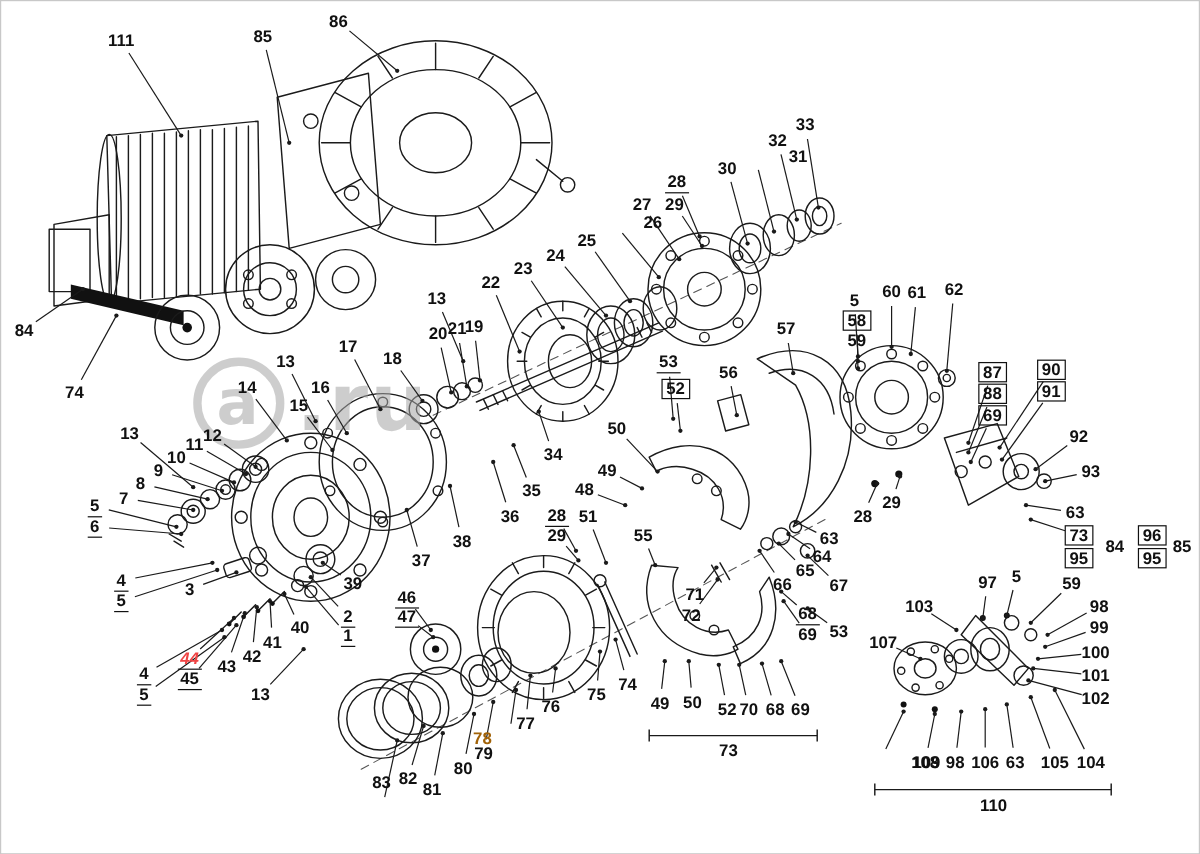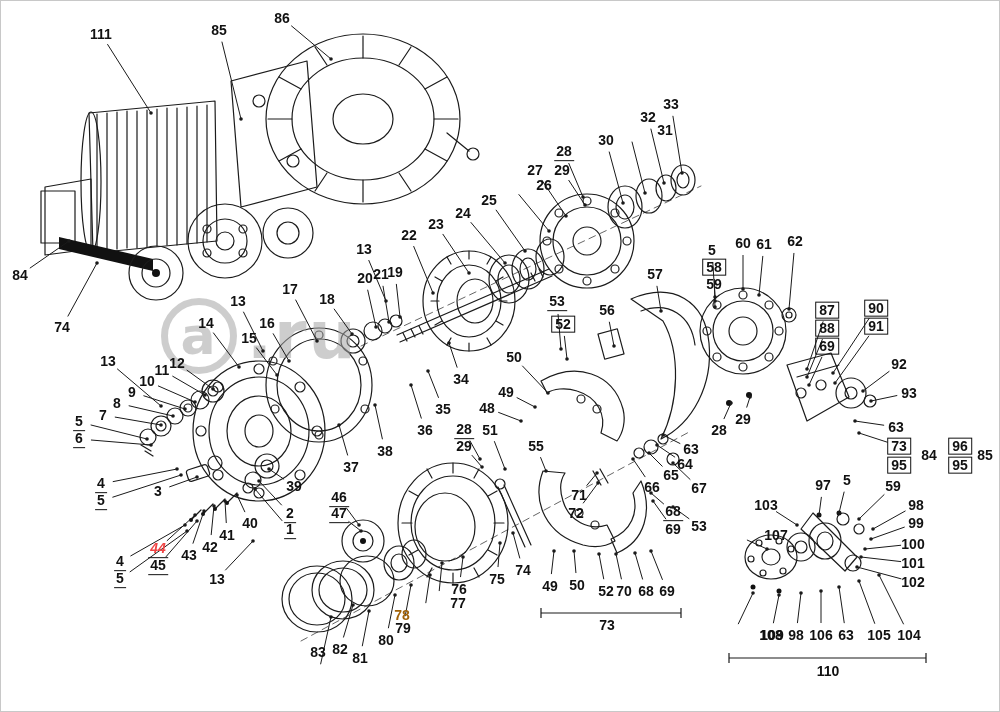--- a/index.html
+++ b/index.html
@@ -607,21 +607,21 @@
       <div class="part-label" style="left: 698px; top: 525px; color: rgb(17, 17, 17);">53</div>
       <div class="part-label" style="left: 522px; top: 569px; color: rgb(17, 17, 17);">74</div>
       <div class="part-label" style="left: 496px; top: 578px; color: rgb(17, 17, 17);">75</div>
       <div class="part-label" style="left: 458px; top: 588px; color: rgb(17, 17, 17);">76</div>
       <div class="part-label" style="left: 549px; top: 585px; color: rgb(17, 17, 17);">49</div>
       <div class="part-label" style="left: 576px; top: 584px; color: rgb(17, 17, 17);">50</div>
       <div class="part-label" style="left: 605px; top: 590px; color: rgb(17, 17, 17);">52</div>
       <div class="part-label" style="left: 623px; top: 590px; color: rgb(17, 17, 17);">70</div>
       <div class="part-label" style="left: 645px; top: 590px; color: rgb(17, 17, 17);">68</div>
       <div class="part-label" style="left: 666px; top: 590px; color: rgb(17, 17, 17);">69</div>
-      <div class="part-label" style="left: 437px; top: 602px; color: rgb(17, 17, 17); margin-left: 20px;">77</div>
+      <div class="part-label" style="left: 437px; top: 602px; color: rgb(17, 17, 17);">77</div>
       <div class="part-label" style="left: 401px; top: 614px; color: #a16207;">78</div>
       <div class="part-label" style="left: 402px; top: 627px; color: rgb(17, 17, 17);">79</div>
       <div class="part-label" style="left: 385px; top: 639px; color: rgb(17, 17, 17);">80</div>
       <div class="part-label" style="left: 339px; top: 648px; color: rgb(17, 17, 17);">82</div>
       <div class="part-label" style="left: 359px; top: 657px; color: rgb(17, 17, 17);">81</div>
       <div class="part-label" style="left: 317px; top: 651px; color: rgb(17, 17, 17);">83</div>
       <div class="part-label" style="left: 19px; top: 274px; color: rgb(17, 17, 17);">84</div>
       <div class="part-label" style="left: 61px; top: 326px; color: rgb(17, 17, 17);">74</div>
       <div class="part-label" style="left: 718px; top: 429px; color: rgb(17, 17, 17);">28</div>
       <div class="part-label" style="left: 742px; top: 418px; color: rgb(17, 17, 17);">29</div>
@@ -634,21 +634,21 @@
       <div class="part-label" style="left: 984px; top: 454px; color: rgb(17, 17, 17);">85</div>
       <div class="part-label" style="left: 822px; top: 484px; color: rgb(17, 17, 17);">97</div>
       <div class="part-label" style="left: 846px; top: 479px; color: rgb(17, 17, 17);">5</div>
       <div class="part-label" style="left: 892px; top: 485px; color: rgb(17, 17, 17);">59</div>
       <div class="part-label" style="left: 915px; top: 504px; color: rgb(17, 17, 17);">98</div>
       <div class="part-label" style="left: 915px; top: 522px; color: rgb(17, 17, 17);">99</div>
       <div class="part-label" style="left: 912px; top: 543px; color: rgb(17, 17, 17);">100</div>
       <div class="part-label" style="left: 912px; top: 562px; color: rgb(17, 17, 17);">101</div>
       <div class="part-label" style="left: 912px; top: 581px; color: rgb(17, 17, 17);">102</div>
       <div class="part-label" style="left: 765px; top: 504px; color: rgb(17, 17, 17); text-align: right;">103</div>
-      <div class="part-label" style="left: 735px; top: 534px; color: rgb(17, 17, 17); margin-left: 40px;">107</div>
+      <div class="part-label" style="left: 735px; top: 534px; color: rgb(17, 17, 17);">107</div>
       <div class="part-label" style="left: 732px; top: 634px; color: rgb(17, 17, 17); margin-left: 39px;">109</div>
       <div class="part-label" style="left: 770px; top: 634px; color: rgb(17, 17, 17);">108</div>
       <div class="part-label" style="left: 795px; top: 634px; color: rgb(17, 17, 17);">98</div>
       <div class="part-label" style="left: 820px; top: 634px; color: rgb(17, 17, 17);">106</div>
       <div class="part-label" style="left: 845px; top: 634px; color: rgb(17, 17, 17);">63</div>
       <div class="part-label" style="left: 878px; top: 634px; color: rgb(17, 17, 17);">105</div>
       <div class="part-label" style="left: 908px; top: 634px; color: rgb(17, 17, 17);">104</div>
       <div class="part-label" style="left: 606px; top: 624px; color: rgb(17, 17, 17);">73</div>
       <div class="part-label" style="left: 827px; top: 670px; color: rgb(17, 17, 17);">110</div>
     </div>

